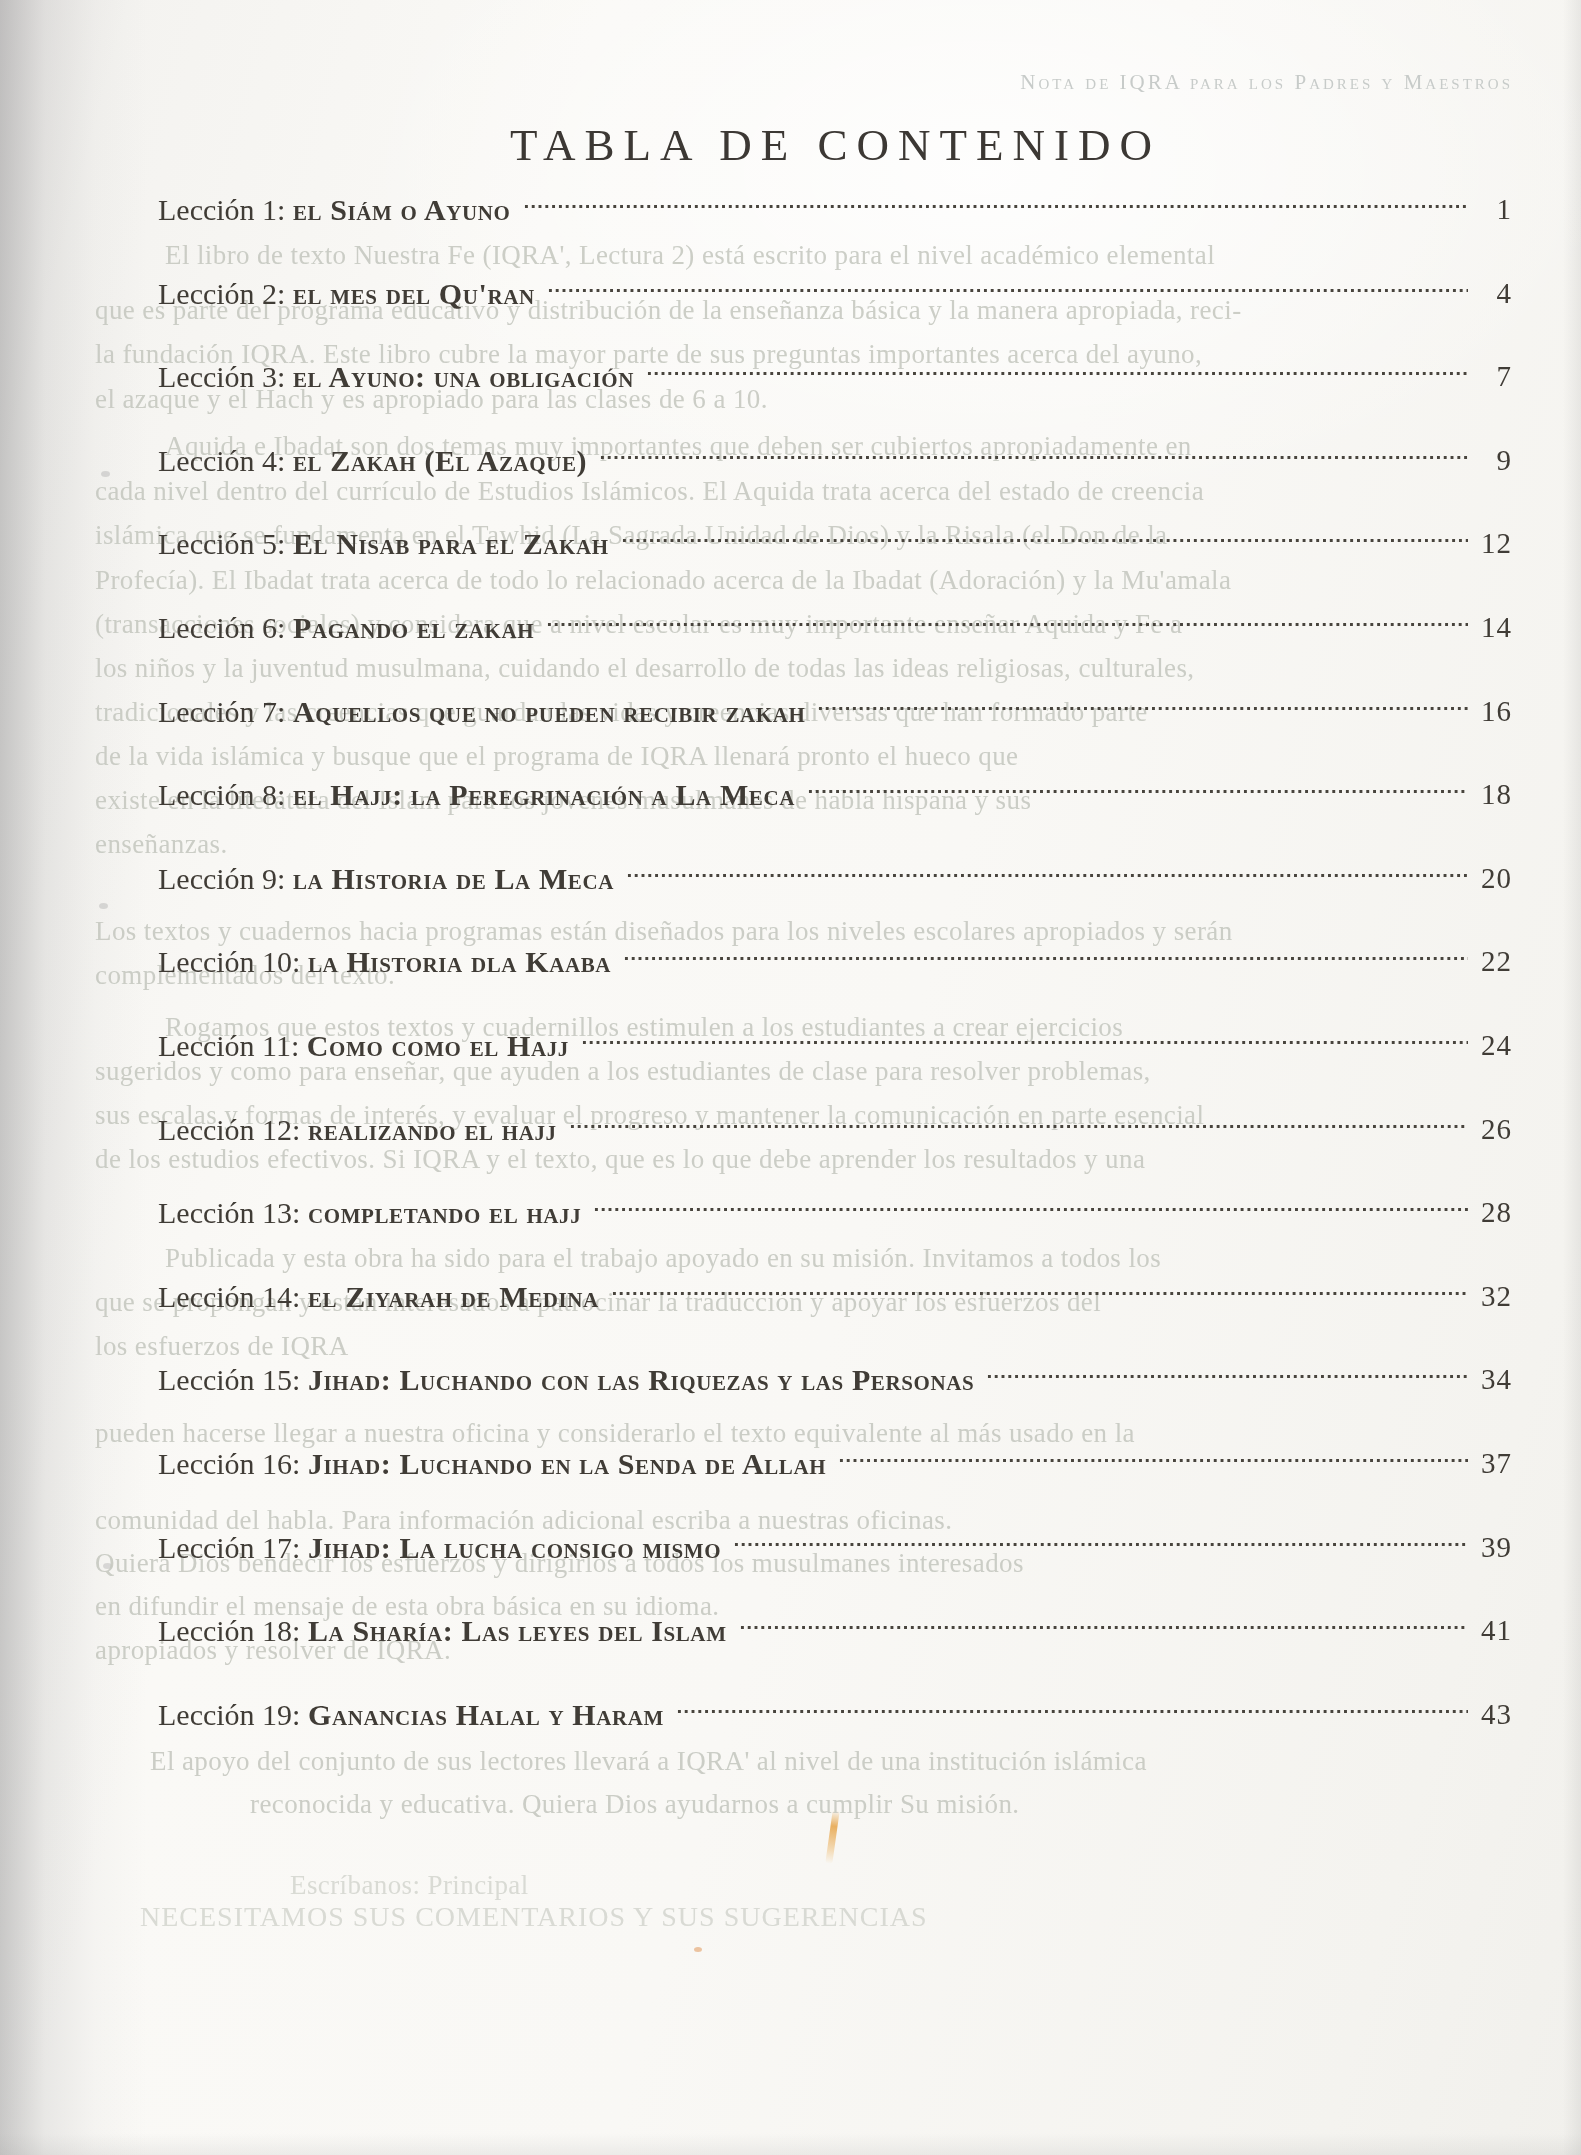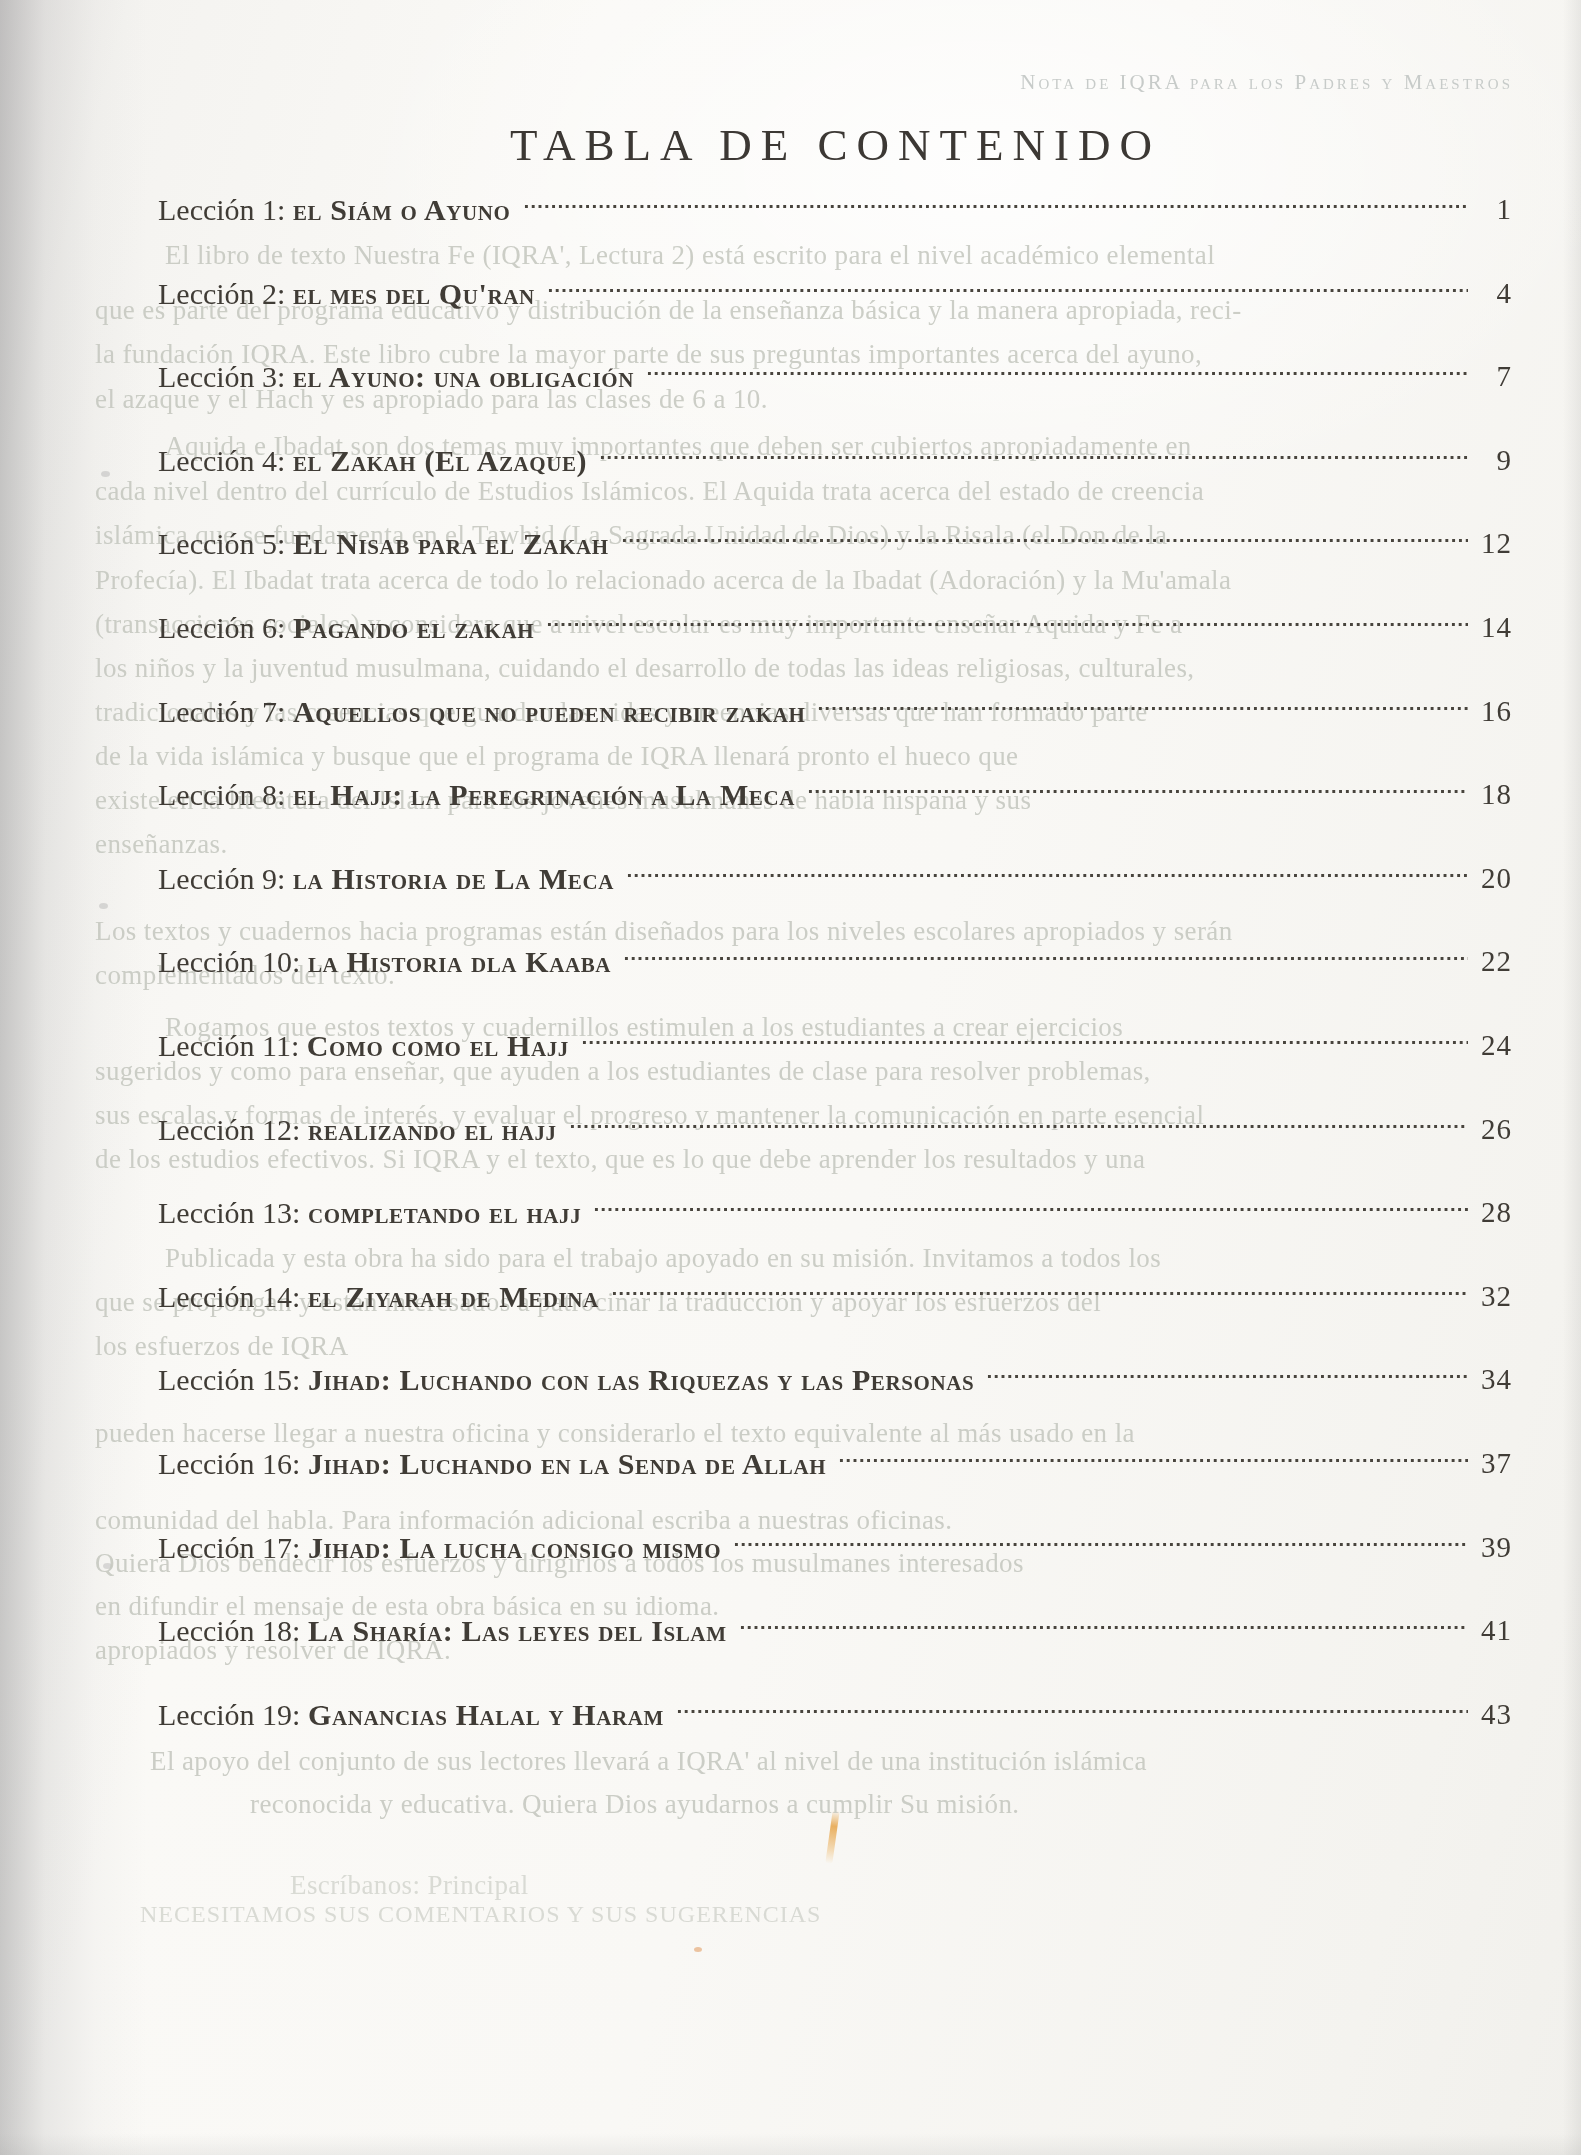--- a/index.html
+++ b/index.html
@@ -14,21 +14,21 @@
   .edge-right{position:absolute;right:0;top:0;bottom:0;width:18px;pointer-events:none;
     background:linear-gradient(to left,rgba(140,140,140,.14),rgba(140,140,140,0));}
   .edge-bottom{position:absolute;left:0;right:0;bottom:0;height:22px;pointer-events:none;
     background:linear-gradient(to top,rgba(140,140,138,.12),rgba(140,140,138,0));}
   .sheen{position:absolute;inset:0;pointer-events:none;
     background:radial-gradient(ellipse 900px 500px at 62% 8%,rgba(255,255,255,.8),rgba(255,255,255,0) 70%);}
 
   
   .ghost-layer{position:absolute;inset:0;color:#c3c6be;filter:blur(.55px);}
   .ghost-line{position:absolute;white-space:nowrap;font-size:27px;letter-spacing:.4px;opacity:.85;}
-  .ghost-line.caps{text-transform:uppercase;font-size:24px;letter-spacing:1px;opacity:.6;}
+  .ghost-line.caps{text-transform:uppercase;font-size:28px;letter-spacing:1px;opacity:.6;}
   .ghost-line.italic{opacity:.6;}
   .ghost-heading{position:absolute;top:70px;left:158px;right:68px;text-align:right;
     font-variant:small-caps;font-size:21px;letter-spacing:3px;color:#c7cbc9;filter:blur(.5px);}
 
   
   .page-title{position:absolute;top:103px;left:158px;right:68px;text-align:center;
     font-size:45px;letter-spacing:9px;color:#3c3834;font-weight:400;margin-top:16px;}
   .toc{position:absolute;top:191px;left:158px;right:69px;}
   .toc-row{height:83.6px;display:flex;align-items:flex-start;color:#403c36;}
   .lesson{white-space:nowrap;font-size:30px;line-height:37px;}

